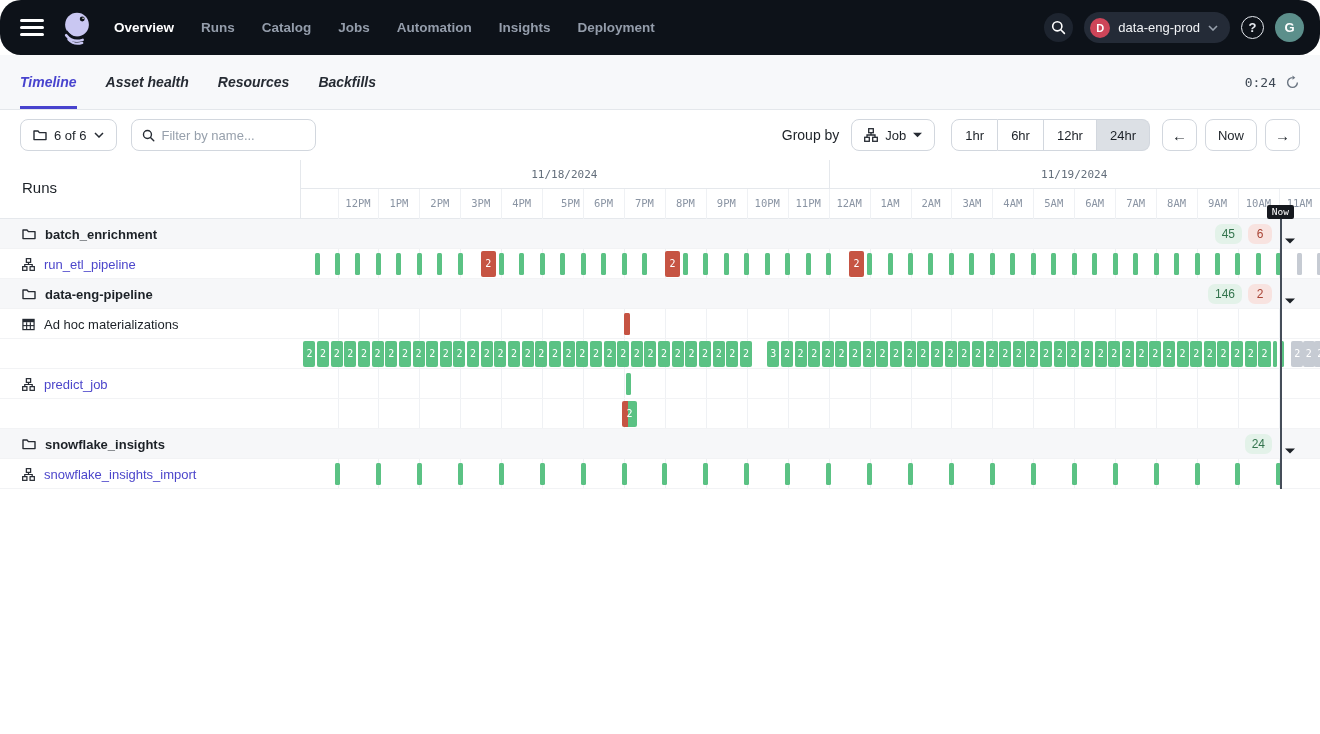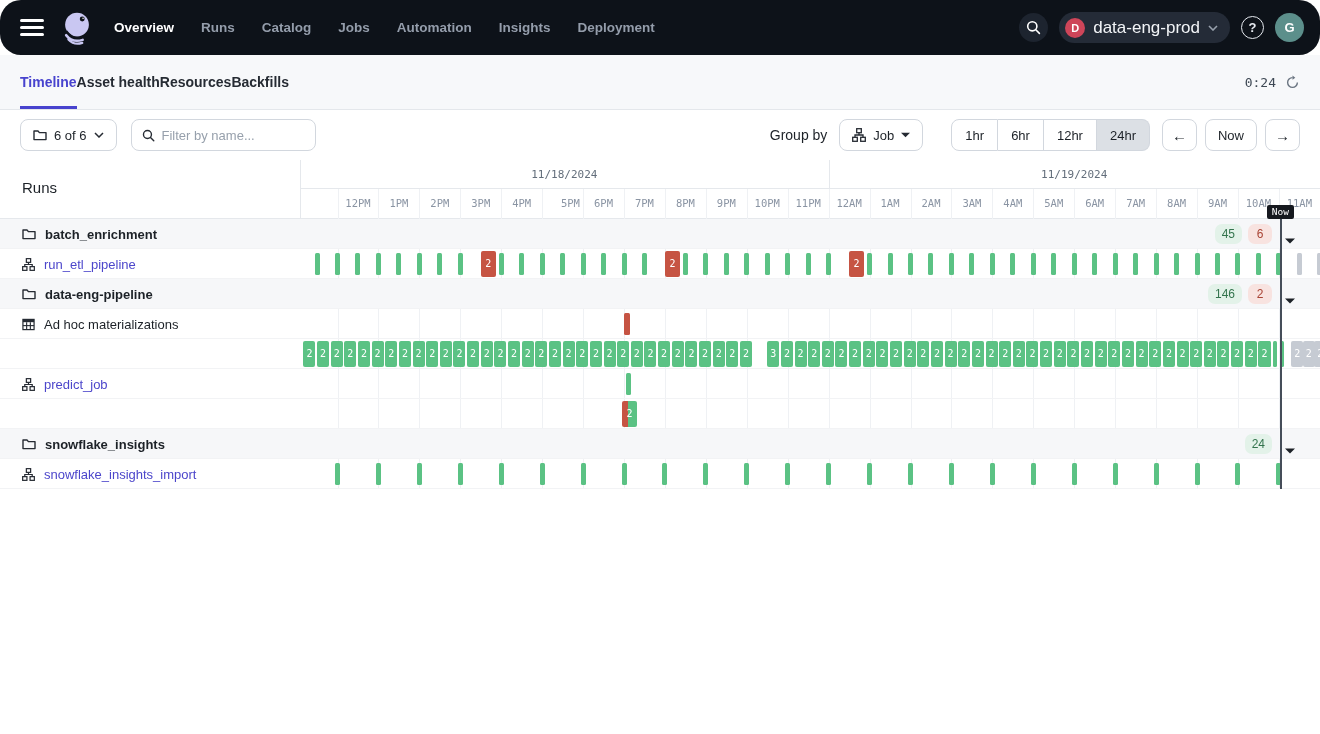--- a/index.html
+++ b/index.html
@@ -12,21 +12,21 @@
   .burger { width:24px; height:17px; display:flex; flex-direction:column; justify-content:space-between; cursor:pointer; margin-left:4px;}
   .burger span { display:block; height:2.6px; background:#fff; border-radius:2px; }
   .logo { margin-left:14px; width:38px; height:38px; }
   .nav-items { display:flex; gap:27px; margin-left:18px; }
   .nav-item { font-size:13.5px; font-weight:600; color:#949DAB; cursor:pointer; }
   .nav-item.active { color:#fff; font-weight:700; }
   .topnav-right { margin-left:auto; display:flex; align-items:center; gap:11px; }
   .circle-btn { width:29px; height:29px; border-radius:50%; background:#1D242F; display:flex; align-items:center; justify-content:center; cursor:pointer; }
   .env-pill { height:31px; border-radius:16px; background:#242B37; display:flex; align-items:center; gap:8px; padding:0 12px 0 6px; cursor:pointer; }
   .env-avatar { width:20px; height:20px; border-radius:50%; background:#CE4559; color:#fff; font-size:11px; font-weight:700; display:flex; align-items:center; justify-content:center; }
-  .env-name { color:#F2F4F7; font-size:17px; }
+  .env-name { color:#F2F4F7; font-size:13px; }
   .help-btn { width:23px; height:23px; border-radius:50%; border:1.6px solid #E6EAF0; color:#E6EAF0; font-size:13px; font-weight:700; display:flex; align-items:center; justify-content:center; cursor:pointer; }
   .user-avatar { width:29px; height:29px; border-radius:50%; background:#5C8F8B; color:#fff; font-size:13px; font-weight:700; display:flex; align-items:center; justify-content:center; cursor:pointer; }
 
   
   .tabs { height:55px; background:#F7F8FA; border-bottom:1px solid #E4E7EB; display:flex; align-items:stretch; padding:0 20px; gap:29px; }
   .tab { font-size:14px; font-weight:600; color:#262B33; display:flex; align-items:center; position:relative; cursor:pointer; }
   .tab.active { color:#4843CE; }
   .tab.active::after { content:""; position:absolute; left:0; right:0; bottom:0; height:3px; background:#4843CE; }
   .tabs-right { margin-left:auto; display:flex; align-items:center; gap:9px; }
   .countdown { font-size:13px; color:#3E4854; }
@@ -110,21 +110,21 @@
       <svg width="10" height="6" viewBox="0 0 10 6">
           <path d="M1,1 L5,5 L9,1" stroke="#97A0AC" stroke-width="1.6" fill="none"></path>
         </svg>
     </div>
     <div class="help-btn">?</div>
     <div class="user-avatar">G</div>
   </div>
 </div>
 
 <div class="tabs">
-  <div id="tab-items" style="display:flex;">
+  <div id="tab-items" style="display:flex;gap:29px;font-style:italic;">
       <div class="tab active">Timeline</div>
       <div class="tab">Asset health</div>
       <div class="tab">Resources</div>
       <div class="tab">Backfills</div>
     </div>
   <div class="tabs-right">
     <span class="countdown mono">0:24</span>
     <svg width="15" height="15" viewBox="0 0 16 16">
       <path d="M13.2,8 A5.2,5.2 0 1 1 8,2.8" stroke="#6A7480" stroke-width="1.5" fill="none"></path>
       <path d="M8,0.6 L11,2.8 L8,5" fill="#6A7480"></path>
@@ -144,21 +144,21 @@
   </div>
   <div class="filter-wrap">
     <svg width="13" height="13" viewBox="0 0 15 15">
         <circle cx="6.3" cy="6.3" r="4.6" stroke="#262B33" stroke-width="1.6" fill="none"></circle>
         <line x1="9.8" y1="9.8" x2="13.6" y2="13.6" stroke="#262B33" stroke-width="1.6" stroke-linecap="round"></line>
       </svg>
     <input placeholder="Filter by name..." style="">
   </div>
   <div class="toolbar-right">
     <span class="groupby-label">Group by</span>
-    <div class="btn" style="margin-right:16px;">
+    <div class="btn" style="margin-right:4px;">
       <svg width="14" height="14" viewBox="0 0 14 14">
         <rect x="4.7" y="0.7" width="4.6" height="4" stroke="#262B33" stroke-width="1.3" fill="none"></rect>
         <rect x="0.7" y="9.3" width="4.6" height="4" stroke="#262B33" stroke-width="1.3" fill="none"></rect>
         <rect x="8.7" y="9.3" width="4.6" height="4" stroke="#262B33" stroke-width="1.3" fill="none"></rect>
         <path d="M7,4.7 V7 M3,9.3 V7 H11 V9.3" stroke="#262B33" stroke-width="1.3" fill="none"></path>
       </svg>
       <span>Job</span>
       <svg width="9" height="6" viewBox="0 0 10 6">
           <path d="M0,0.5 L5,5.5 L10,0.5 z" fill="#262B33"></path>
         </svg>

